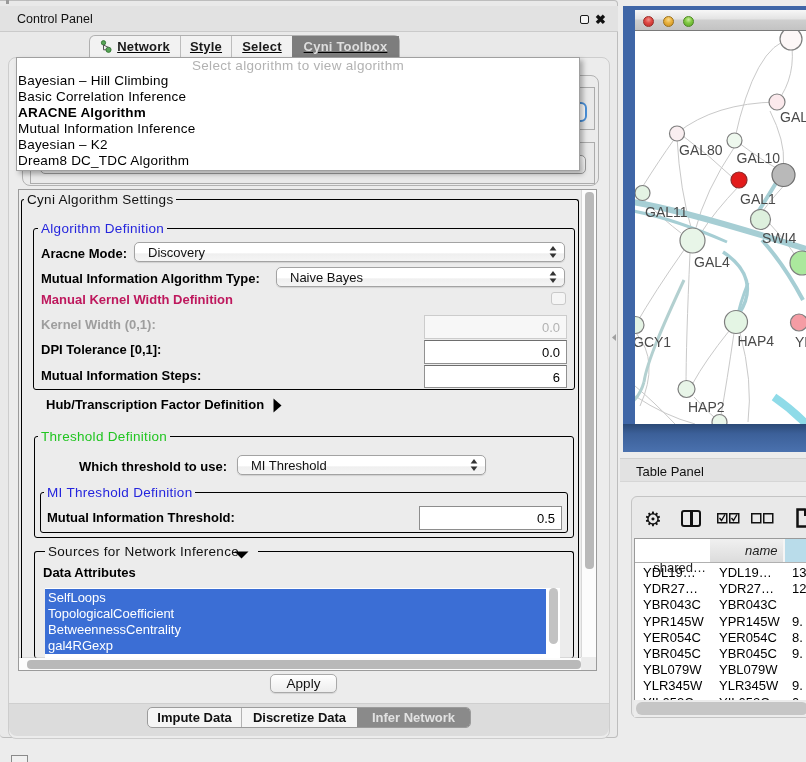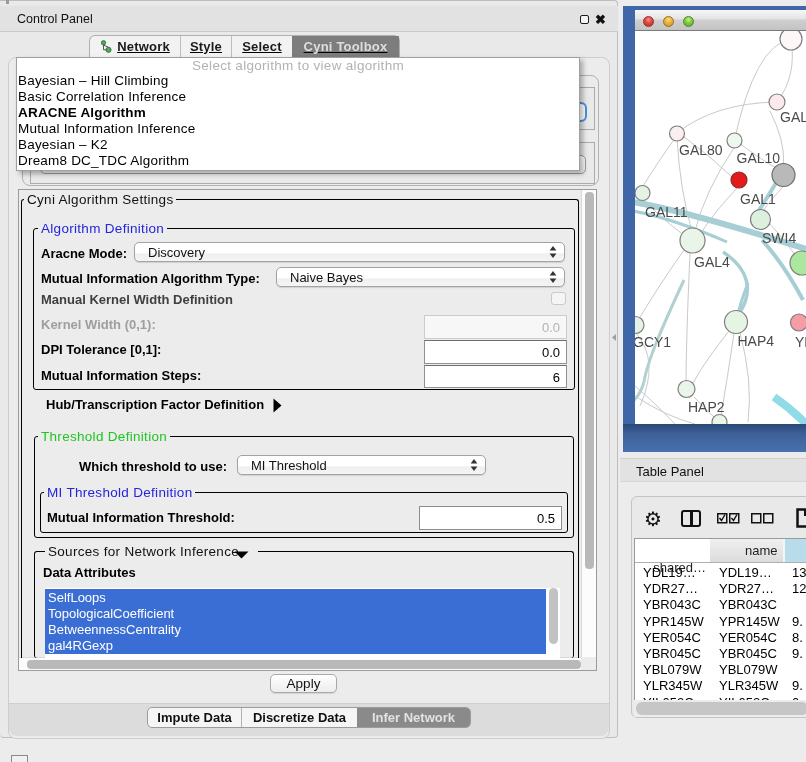--- a/index.html
+++ b/index.html
@@ -86,21 +86,21 @@
 <div class="combo" style="left:276px; top:267px; width:289px; height:20px;">
   <span class="ct">Naive Bayes</span>
   <span class="arr">
       <svg width="8" height="12" viewBox="0 0 8 12">
         <path d="M4 0 L7.4 4.4 H0.6 Z" fill="#333"></path>
         <path d="M4 12 L7.4 7.6 H0.6 Z" fill="#333"></path>
       </svg>
     </span>
 </div>
 
-<div class="abs blbl" style="left:41px; top:292px; color:#404040;">Manual Kernel Width Definition</div>
+<div class="abs blbl" style="left:41px; top:292px; color:#be185d;">Manual Kernel Width Definition</div>
 <div class="abs" style="left:551px; top:292px; width:15px; height:13px; border:1px solid #c9c9c9; border-radius:3px; background:#f5f5f5;"></div>
 
 <div class="abs blbl" style="left:41px; top:317px; color:#9e9e9e;">Kernel Width (0,1):</div>
 <div class="tin" style="left:424px; top:315px; width:143px; height:24px; background:#f7f7f7; border:1px solid #cccccc;">
     <span class="v" style="color:#b2b2b2;">0.0</span>
   </div>
 
 <div class="abs blbl" style="left:41px; top:342px;">DPI Tolerance [0,1]:</div>
 <div class="tin" style="left:424px; top:340px; width:143px; height:24px;">
     <span class="v">0.0</span>
@@ -275,21 +275,21 @@
 </svg>
 
 <svg class="abs" style="left:796px; top:508px;" width="16" height="20" viewBox="0 0 16 20">
   <path d="M1.5 1.5 H9 L14.5 7 V18.5 H1.5 Z" fill="none" stroke="#111" stroke-width="2.5"></path>
   <path d="M9 1.5 V7 H14.5" fill="none" stroke="#111" stroke-width="2"></path>
 </svg>
 
 <div class="abs" style="left:634px; top:538px; width:172px; height:162px; background:#fff; border-top:1px solid #9a9a9a; border-left:1px solid #9a9a9a; overflow:hidden;">
   <div style="display:flex; height:24px; border-bottom:1px solid #b0b0b0; font-size:13px; color:#222;">
     <div style="width:75px; background:#b9dcea; border-right:1.5px solid #f5f5f5; display:flex; align-items:center; justify-content:flex-end; padding-right:3px;margin-top:28px;">shared…</div>
-    <div style="width:74.5px; background:linear-gradient(#f0f0f0,#dcdcdc); border-right:2px solid #f5f5f5; display:flex; align-items:center; justify-content:flex-end; padding-right:5px;">name</div>
+    <div style="width:74.5px; background:linear-gradient(#f0f0f0,#dcdcdc); border-right:2px solid #f5f5f5; display:flex; align-items:center; justify-content:flex-end; padding-right:5px;font-style:italic;">name</div>
     <div style="flex:1; background:#b9dcea;"></div>
   </div>
   <div style="position:relative; font-size:13px; color:#000; top:2px;">
     <div style="position:absolute; left:8px; top:0; line-height:16.2px;">YDL19…<br>YDR27…<br>YBR043C<br>YPR145W<br>YER054C<br>YBR045C<br>YBL079W<br>YLR345W<br>YIL052C</div>
     <div style="position:absolute; left:84px; top:0; line-height:16.2px;">YDL19…<br>YDR27…<br>YBR043C<br>YPR145W<br>YER054C<br>YBR045C<br>YBL079W<br>YLR345W<br>YIL052C</div>
     <div style="position:absolute; left:157px; top:0; line-height:16.2px;">13<br>12<br><br>9.<br>8.<br>9.<br><br>9.<br>0.</div>
   </div>
 </div>
 
 <div class="abs" style="left:634px; top:700px; width:172px; height:17px; background:#ececec;"></div>

